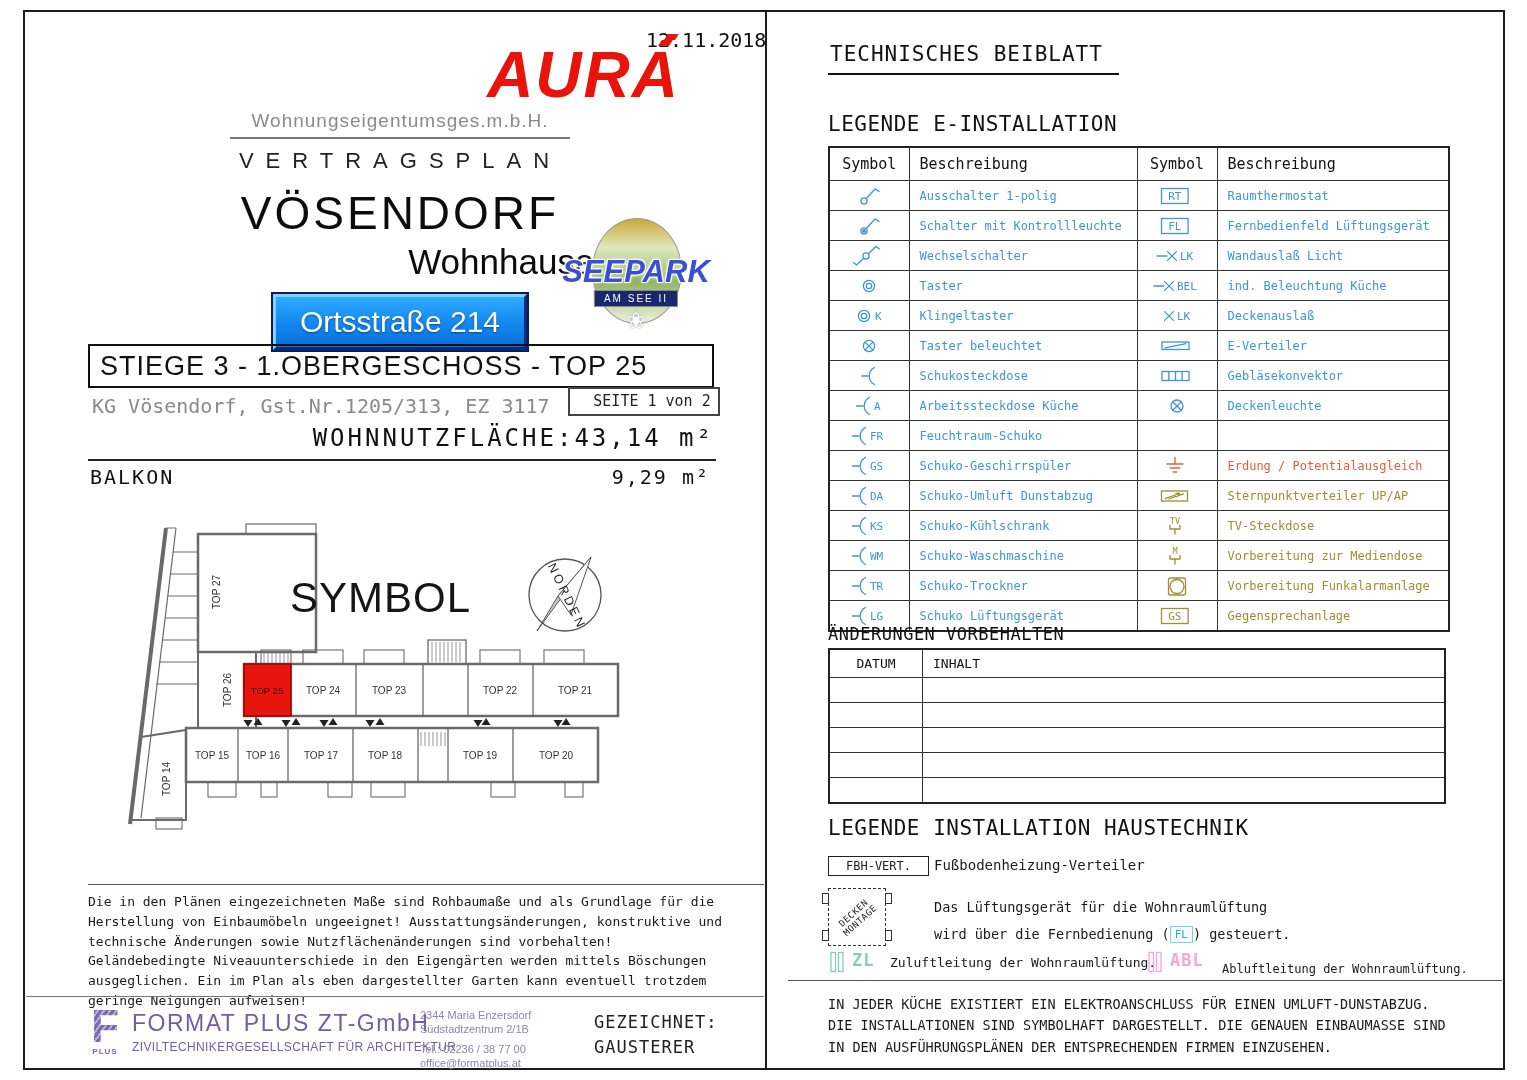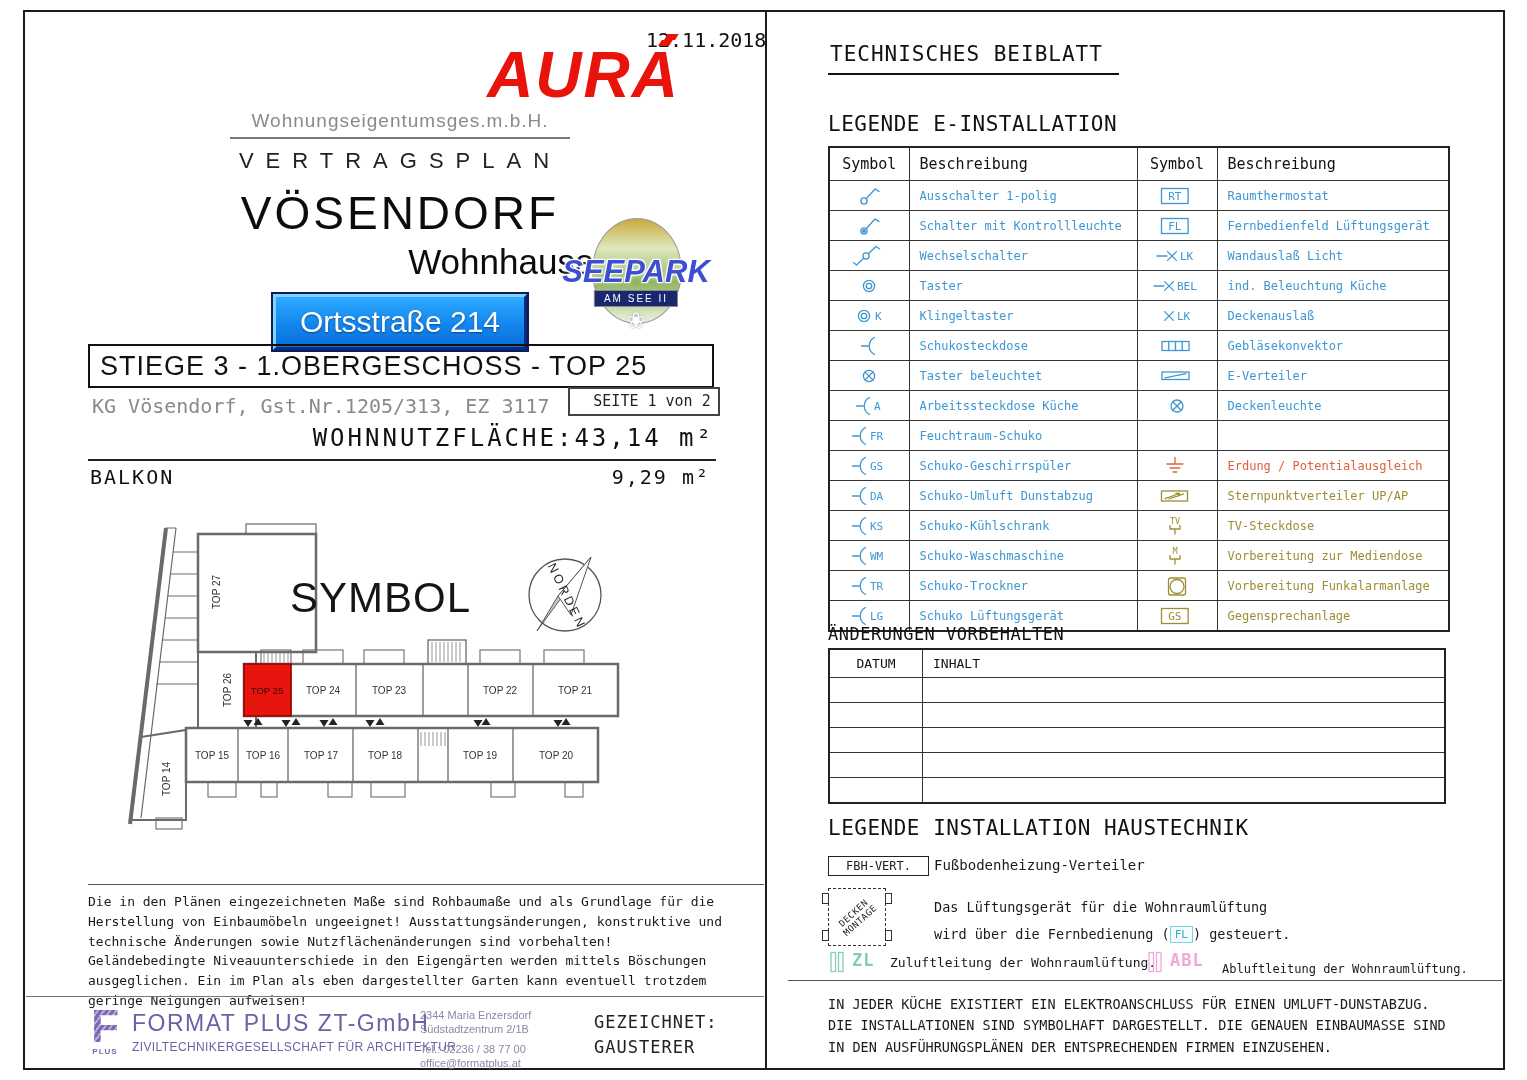--- a/index.html
+++ b/index.html
@@ -335,49 +335,49 @@
             <td class="desc" style="color:#3e96d2">Klingeltaster</td>
             <td class="sym"><svg class="symsvg" width="35" height="24" viewBox="0 0 35 24">
                 <g fill="none" stroke="#3e96d2" stroke-width="1.3" stroke-linecap="round">
                   <path d="M4.6,7.6 L13.4,16.4 M13.4,7.6 L4.6,16.4"></path>
                 </g>
                 <text x="17" y="15.8" font-size="11" font-family="DejaVu Sans Mono,monospace" fill="#3e96d2" stroke="none">LK</text>
               </svg></td>
             <td class="desc" style="color:#3e96d2">Deckenauslaß</td>
           </tr>
           <tr>
+            <td class="sym"><svg class="symsvg" width="24" height="24" viewBox="0 0 24 24">
+                <g fill="none" stroke="#3e96d2" stroke-width="1.3" stroke-linecap="round">
+                  <circle cx="12" cy="12" r="5.6"></circle>
+                  <path d="M8.1,8.1 L15.9,15.9 M15.9,8.1 L8.1,15.9"></path>
+                </g>
+              </svg></td>
+            <td class="desc" style="color:#3e96d2">Taster beleuchtet</td>
+            <td class="sym"><svg class="symsvg" width="35" height="24" viewBox="0 0 35 24">
+                <g fill="none" stroke="#3e96d2" stroke-width="1.3" stroke-linecap="round">
+                  <rect x="2" y="8" width="27" height="7.5"></rect>
+                  <path d="M5,13.8 L26,9.6"></path>
+                </g>
+              </svg></td>
+            <td class="desc" style="color:#3e96d2">E-Verteiler</td>
+          </tr>
+          <tr>
             <td class="sym"><svg class="symsvg" width="21" height="24" viewBox="0 0 21 24">
                 <g fill="none" stroke="#3e96d2" stroke-width="1.3" stroke-linecap="round">
                   <path d="M2.5,12 L9,12 M15.5,3.5 C8.5,7 8.5,17 15.5,20.5"></path>
                 </g>
               </svg></td>
             <td class="desc" style="color:#3e96d2">Schukosteckdose</td>
             <td class="sym"><svg class="symsvg" width="35" height="24" viewBox="0 0 35 24">
                 <g fill="none" stroke="#3e96d2" stroke-width="1.3" stroke-linecap="round">
                   <rect x="2" y="7.5" width="27" height="9"></rect>
                   <path d="M8.8,7.5 V16.5 M15.5,7.5 V16.5 M22.2,7.5 V16.5"></path>
                 </g>
               </svg></td>
             <td class="desc" style="color:#3e96d2">Gebläsekonvektor</td>
-          </tr>
-          <tr>
-            <td class="sym"><svg class="symsvg" width="24" height="24" viewBox="0 0 24 24">
-                <g fill="none" stroke="#3e96d2" stroke-width="1.3" stroke-linecap="round">
-                  <circle cx="12" cy="12" r="5.6"></circle>
-                  <path d="M8.1,8.1 L15.9,15.9 M15.9,8.1 L8.1,15.9"></path>
-                </g>
-              </svg></td>
-            <td class="desc" style="color:#3e96d2">Taster beleuchtet</td>
-            <td class="sym"><svg class="symsvg" width="35" height="24" viewBox="0 0 35 24">
-                <g fill="none" stroke="#3e96d2" stroke-width="1.3" stroke-linecap="round">
-                  <rect x="2" y="8" width="27" height="7.5"></rect>
-                  <path d="M5,13.8 L26,9.6"></path>
-                </g>
-              </svg></td>
-            <td class="desc" style="color:#3e96d2">E-Verteiler</td>
           </tr>
           <tr>
             <td class="sym"><svg class="symsvg" width="31" height="24" viewBox="0 0 31 24">
                 <g fill="none" stroke="#3e96d2" stroke-width="1.3" stroke-linecap="round">
                   <path d="M2.5,12 L9,12 M15.5,3.5 C8.5,7 8.5,17 15.5,20.5"></path>
                 </g>
                 <text x="20" y="15.8" font-size="11" font-family="DejaVu Sans Mono,monospace" fill="#3e96d2" stroke="none">A</text>
               </svg></td>
             <td class="desc" style="color:#3e96d2">Arbeitssteckdose Küche</td>
             <td class="sym"><svg class="symsvg" width="23" height="24" viewBox="0 0 23 24">

